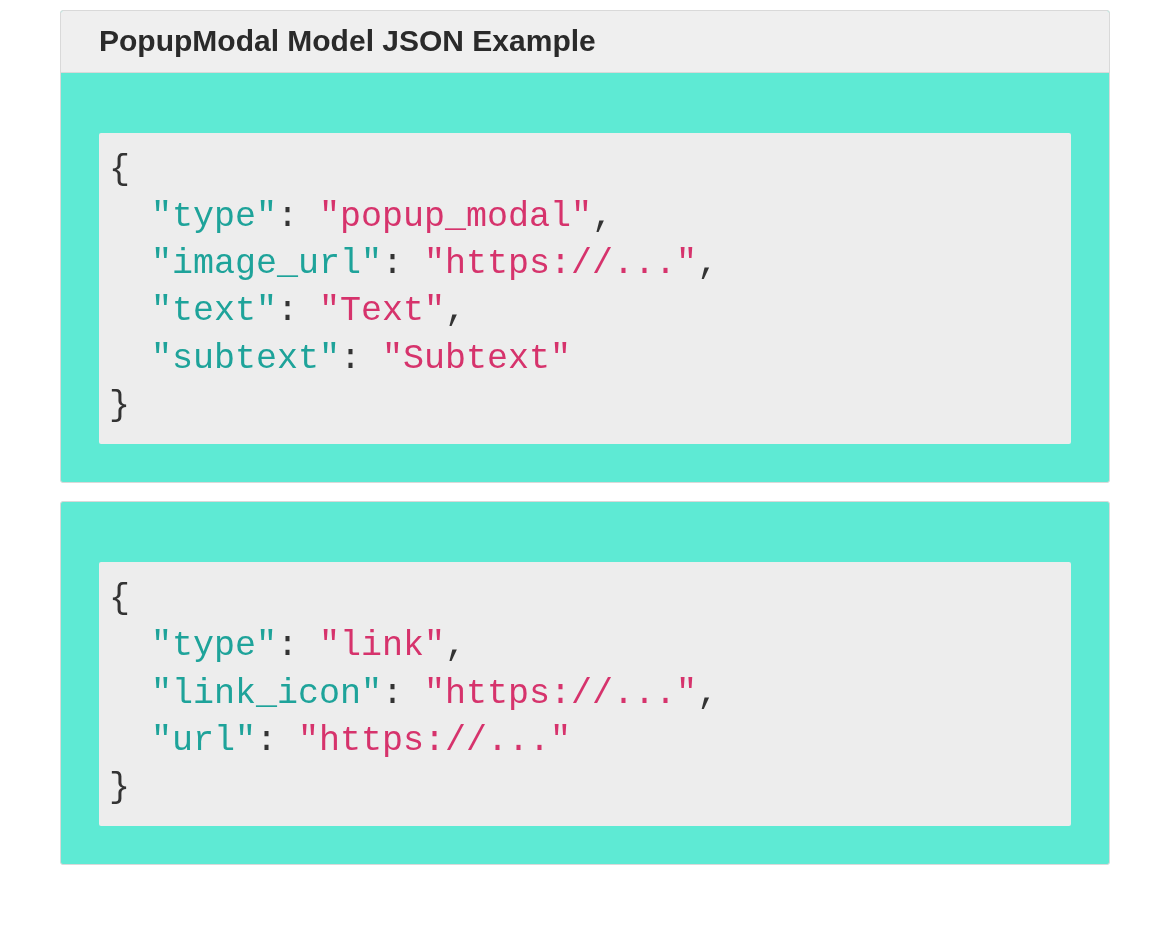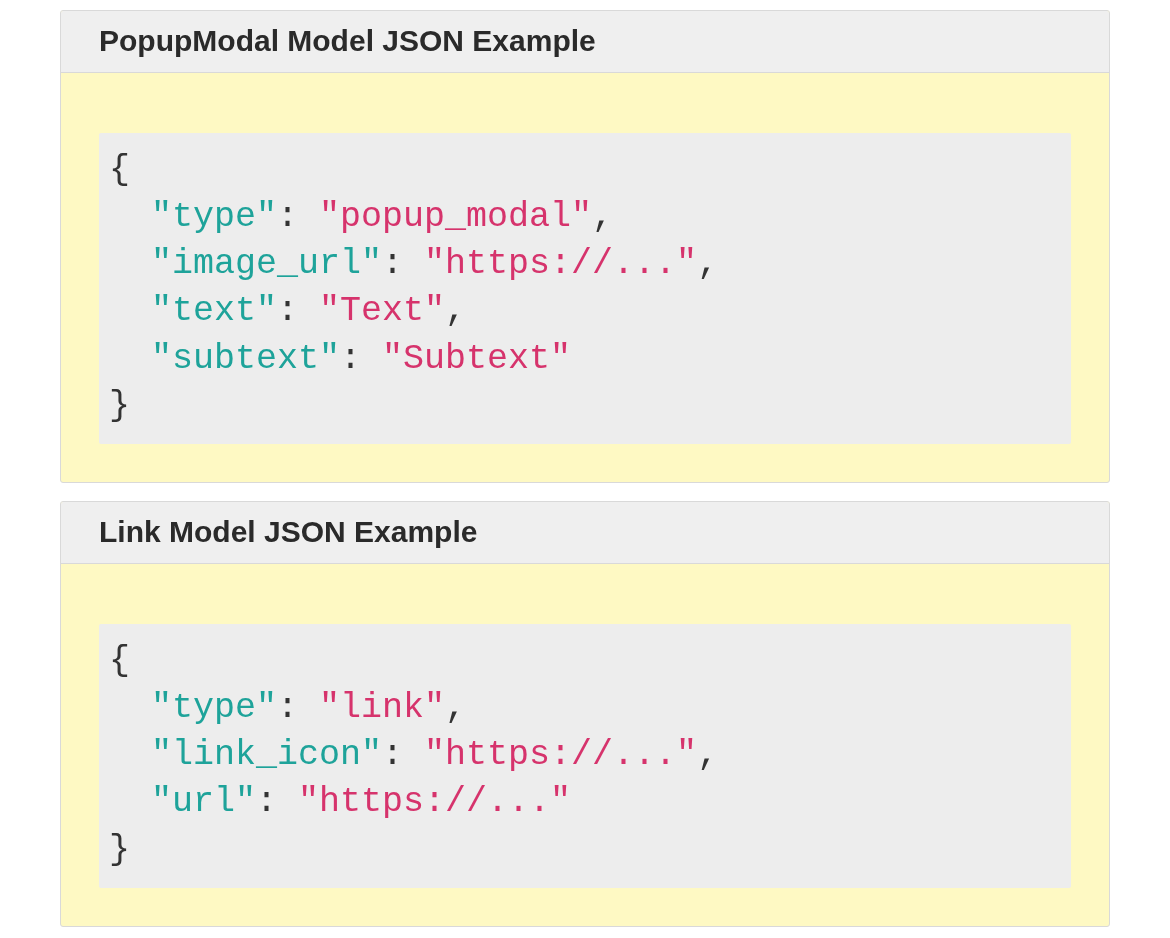--- a/index.html
+++ b/index.html
@@ -9,21 +9,21 @@
     font-family: -apple-system, BlinkMacSystemFont, "Segoe UI", Helvetica, Arial, sans-serif;
   }
   .page {
     width: 1170px;
     box-sizing: border-box;
     padding: 10px 60px 30px 60px;
   }
   .panel {
     border: 1px solid #d9d9d9;
     border-radius: 3px;
-    background: #fef9c3;
+    background: #5eead4;
     margin-bottom: 18px;
     overflow: hidden;
   }
   .panel-header {
     background: #efefef;
     border-bottom: 1px solid #d9d9d9;
     padding: 10px 16px 10px 38px;
     font-weight: 700;
     font-size: 30px;
     line-height: 1.35;
@@ -59,21 +59,20 @@
       <pre class="code"><span class="tok-punc">{
 </span><span class="tok-punc">  </span><span class="tok-key">"type"</span><span class="tok-punc">: </span><span class="tok-str">"popup_modal"</span><span class="tok-punc">,
 </span><span class="tok-punc">  </span><span class="tok-key">"image_url"</span><span class="tok-punc">: </span><span class="tok-str">"https://..."</span><span class="tok-punc">,
 </span><span class="tok-punc">  </span><span class="tok-key">"text"</span><span class="tok-punc">: </span><span class="tok-str">"Text"</span><span class="tok-punc">,
 </span><span class="tok-punc">  </span><span class="tok-key">"subtext"</span><span class="tok-punc">: </span><span class="tok-str">"Subtext"</span><span class="tok-punc">
 }</span></pre>
     </div>
   </div>
 
   <div class="panel">
-    <div class="panel-header">Link Model JSON Example</div>
     <div class="panel-body">
       <pre class="code"><span class="tok-punc">{
 </span><span class="tok-punc">  </span><span class="tok-key">"type"</span><span class="tok-punc">: </span><span class="tok-str">"link"</span><span class="tok-punc">,
 </span><span class="tok-punc">  </span><span class="tok-key">"link_icon"</span><span class="tok-punc">: </span><span class="tok-str">"https://..."</span><span class="tok-punc">,
 </span><span class="tok-punc">  </span><span class="tok-key">"url"</span><span class="tok-punc">: </span><span class="tok-str">"https://..."</span><span class="tok-punc">
 }</span></pre>
     </div>
   </div>
 
 </div>

